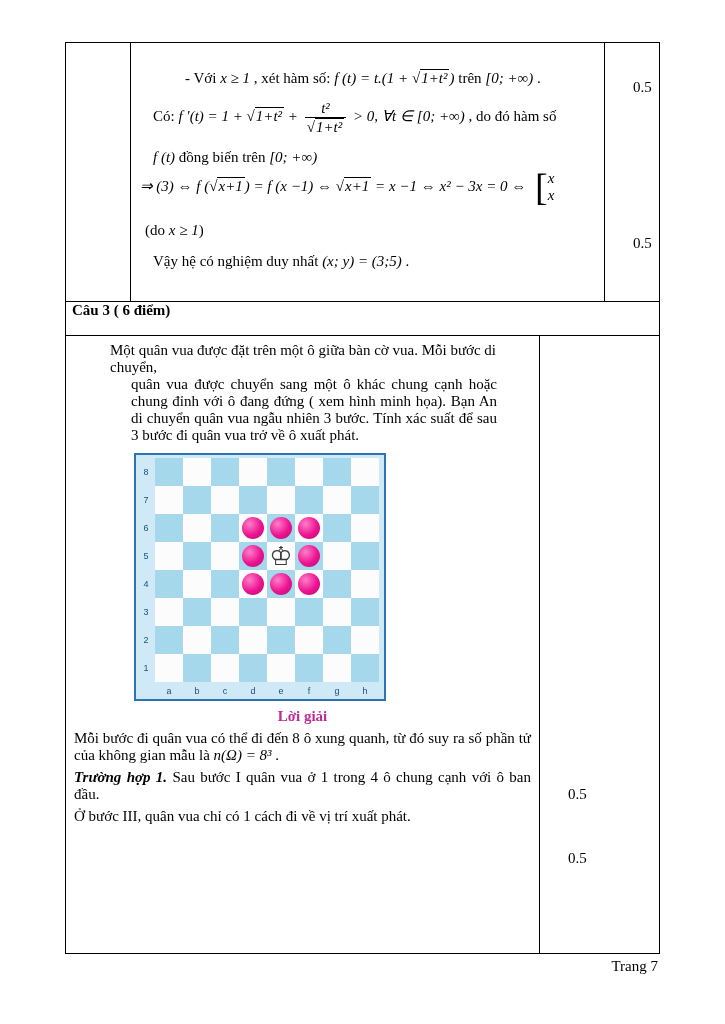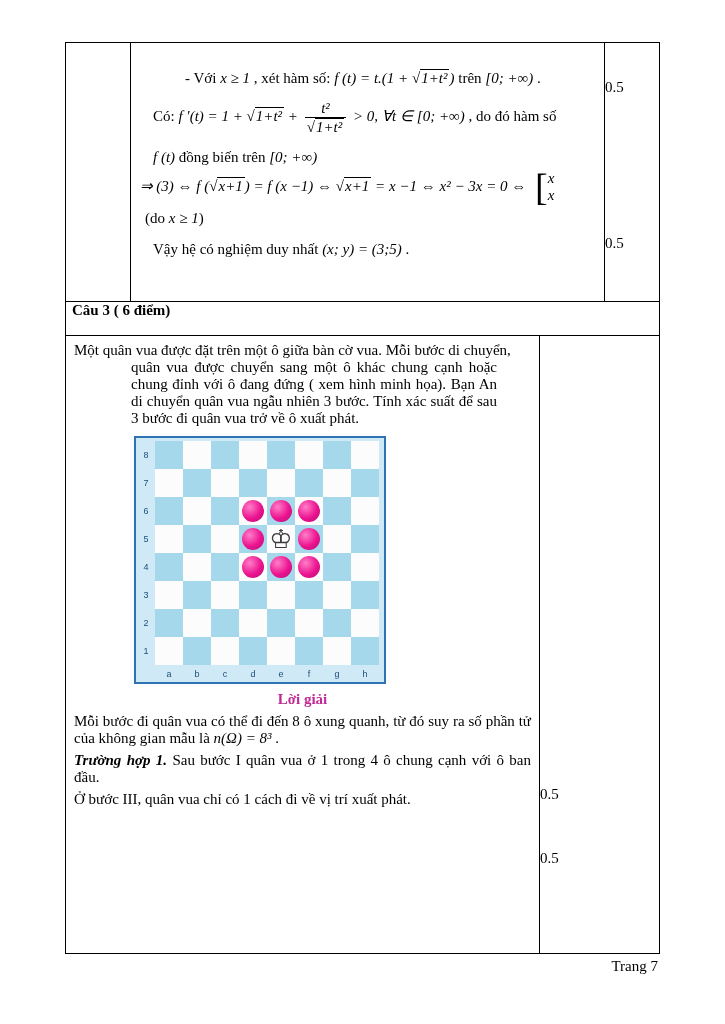--- a/index.html
+++ b/index.html
@@ -25,49 +25,49 @@
   .rowB { border-top:1.4px solid #000; height:34px; display:flex;
           padding-left:6px; font-weight:bold; }
 
   .rowC { border-top:1.4px solid #000; display:flex; min-height:618px; }
   .colC1 { width:65px; border-right:1.4px solid #000; flex:none;
            padding:8px 2px 0 4px; }
   .colC2 { width:474px; border-right:1.4px solid #000; flex:none;
            padding:5px 8px 0 8px; overflow:hidden; }
   .colC3 { flex:1; position:relative; }
 
-  .score { position:absolute; left:0; }
+  .score { position:absolute; left:28px; }
   .sA1 { top:36px; }  .sA2 { top:192px; }
   .sC1 { top:450px; } .sC2 { top:514px; }
 
   .fline { white-space:nowrap; }
   .f1 { padding-left:50px; margin-top:21px; }
   .f2 { padding-left:18px; margin-top:12px; }
   .f3 { padding-left:18px; margin-top:13px; }
   .f4 { padding-left:5px;  margin-top:4px; }
-  .f5 { padding-left:10px; margin-top:5px; }
+  .f5 { padding-left:10px; margin-top:17px; }
   .f6 { padding-left:18px; margin-top:14px; }
 
   .sqrt { white-space:nowrap; }
   .rad  { font-style:normal; }
   .ol   { border-top:1px solid #000; font-style:italic; padding:0 2px 0 1px; }
 
   .frac { display:inline-flex; flex-direction:column; vertical-align:middle;
           text-align:center; margin:0 3px; line-height:1.2; }
   .frac .num { border-bottom:1px solid #000; padding:0 5px; font-style:italic; }
   .frac .den { padding:0 2px; }
 
   .cases { display:inline-flex; align-items:center; vertical-align:middle; margin-left:5px; }
   .cases .br { font-size:38px; line-height:0.85; font-style:normal; font-weight:400; }
   .cases .rows { display:flex; flex-direction:column; line-height:1.15; font-style:italic; }
 
   .qnum { font-weight:bold; margin:4px 0 16px 4px; }
   .qpts { margin-left:0; }
 
-  .stmt-head { margin-top:1px; }
+  .stmt-head { margin-top:1px;margin-left:36px; }
   .stmt-body { margin-left:57px; margin-right:34px; text-align:justify; }
 
   .board-wrap { margin:9px 0 4px 60px; }
   .board {
     display:grid;
     grid-template-columns:18px repeat(8,28px);
     grid-template-rows:repeat(8,28px) 17px;
     border:2px solid #2e74b5;
     padding:3px 5px 0 1px;
     width:max-content;

